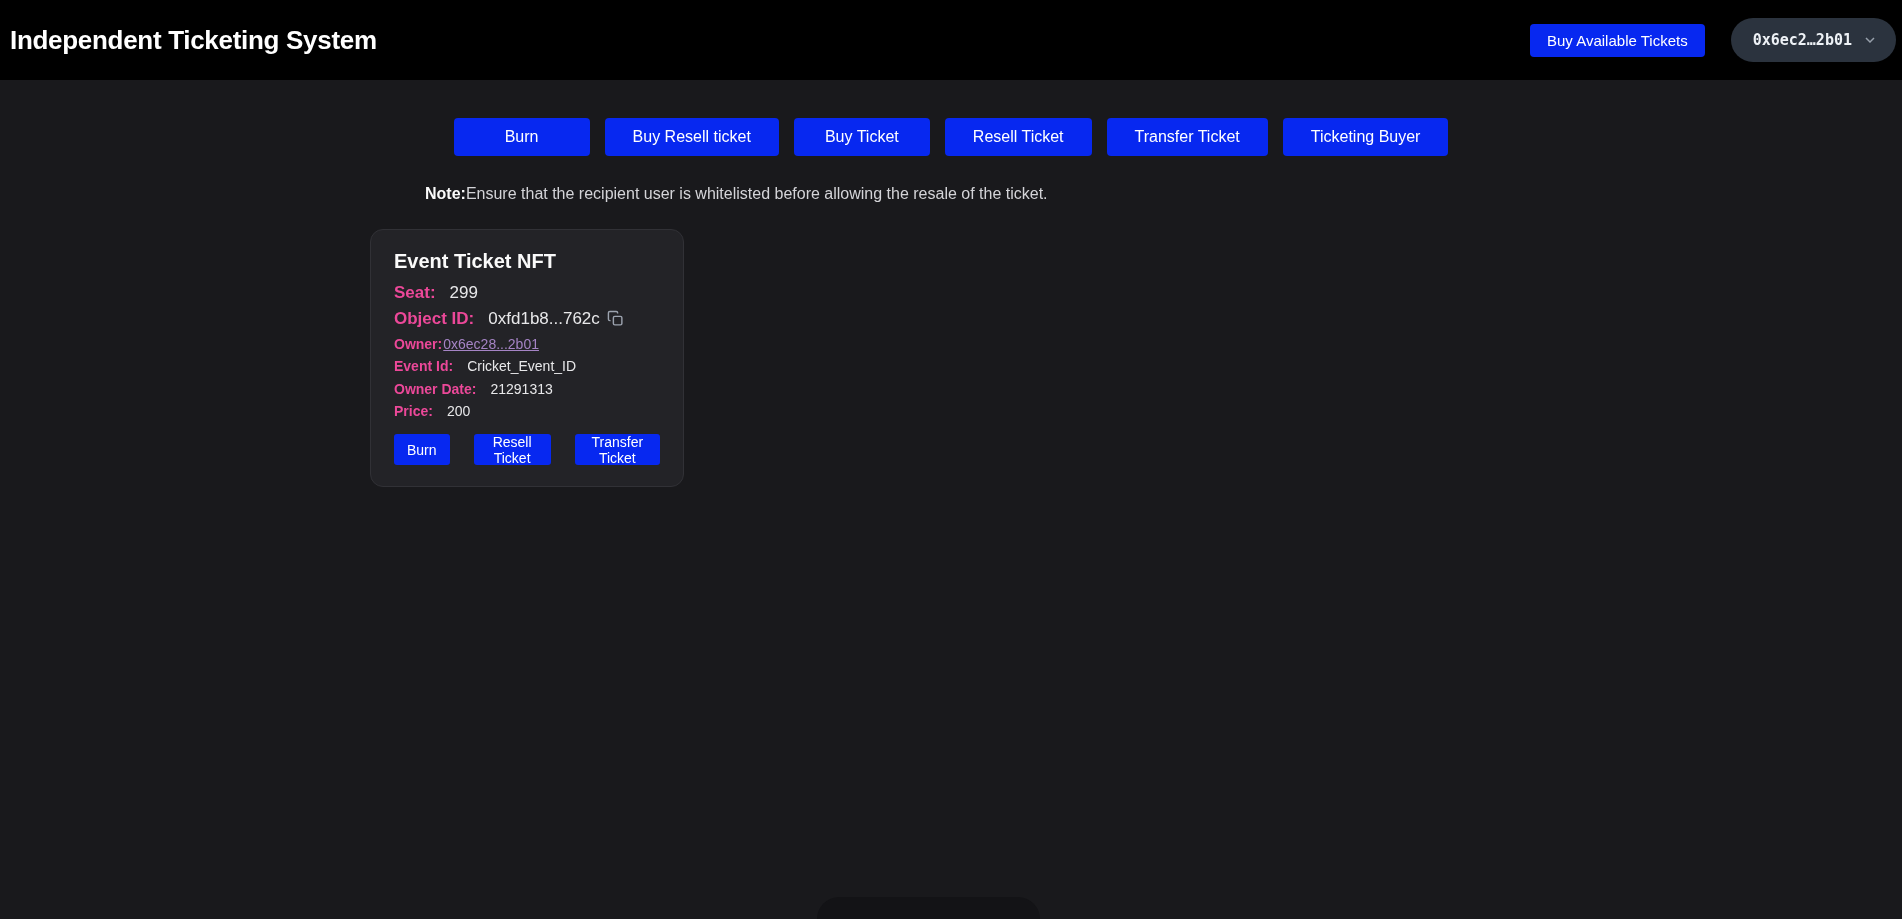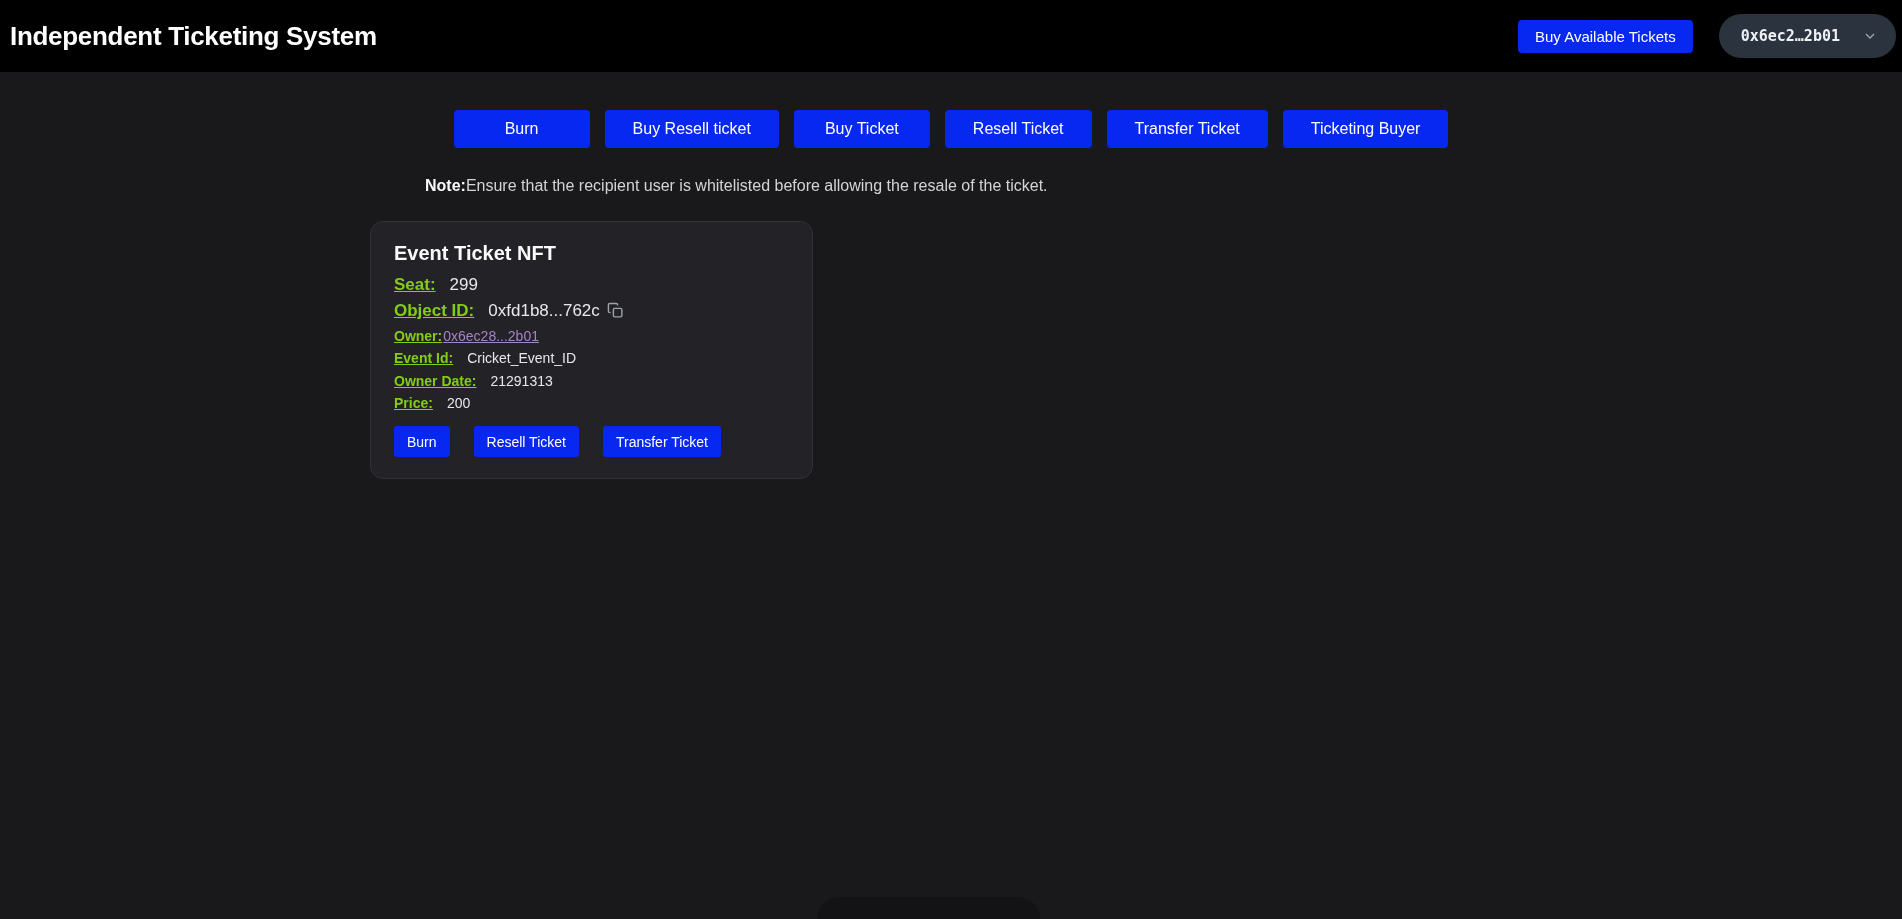--- a/index.html
+++ b/index.html
@@ -4,21 +4,21 @@
 <style>
   * { box-sizing: border-box; margin: 0; padding: 0; }
   html, body {
     width: 1902px; height: 919px;
     overflow: hidden;
     font-family: "Liberation Sans", sans-serif;
     background: var(--page_bg, #19191c);
   }
   
   .app-header {
-    height: 72px;
+    height: 80px;
     background: var(--header_bg, #000);
     display: flex;
     align-items: center;
     justify-content: space-between;
     padding: 0 6px 0 10px;
   }
   .page-title {
     color: #fff;
     font-size: 26px;
     font-weight: 700;
@@ -39,21 +39,21 @@
     padding: 0 17px;
   }
   .wallet-pill {
     background: var(--pill_bg, #2b333e);
     border: none;
     border-radius: 9999px;
     height: 44px;
     padding: 0 18px 0 22px;
     display: flex;
     align-items: center;
-    gap: 22px;
+    gap: 10px;
     cursor: pointer;
   }
   .wallet-address {
     font-family: "DejaVu Sans Mono", monospace;
     font-weight: 700;
     font-size: 15px;
     color: #eef2f6;
   }
   .chev { width: 16px; height: 16px; stroke: #97a0ab; stroke-width: 2.2; fill: none; }
 
@@ -75,34 +75,34 @@
   .note {
     margin: 29px 0 0 425px;
     font-size: 16px;
     color: var(--text_secondary, #d4d4d8);
   }
   .note b { color: #fafafa; font-weight: 700; }
 
   
   .ticket-card {
     margin: 26px 0 0 370px;
-    width: 443px;
+    width: 314px;
     background: var(--card_bg, #232327);
     border: 1px solid var(--card_border, #313136);
     border-radius: 13px;
     padding: 20px 23px 21px 23px;
   }
   .card-title {
     color: #fafafa;
     font-size: 20px;
     font-weight: 700;
     margin-bottom: 9px;
   }
   .field { color: var(--text_primary, #e8e8ea); }
-  .field b { color: #84cc16; text-decoration: underline; }
+  .field b { color: #ec4899; }
   .field.lg { font-size: 17px; margin-bottom: 5px; line-height: 1.25; }
   .field.sm { font-size: 14px; margin-bottom: 4px; line-height: 1.3; }
   .field .val { margin-left: 14px; }
   .field .val-tight { margin-left: 1px; }
   a.owner-link {
     color: var(--link_purple, #a584c5);
     text-decoration: underline;
     cursor: pointer;
   }
   .copy-icon-btn {

